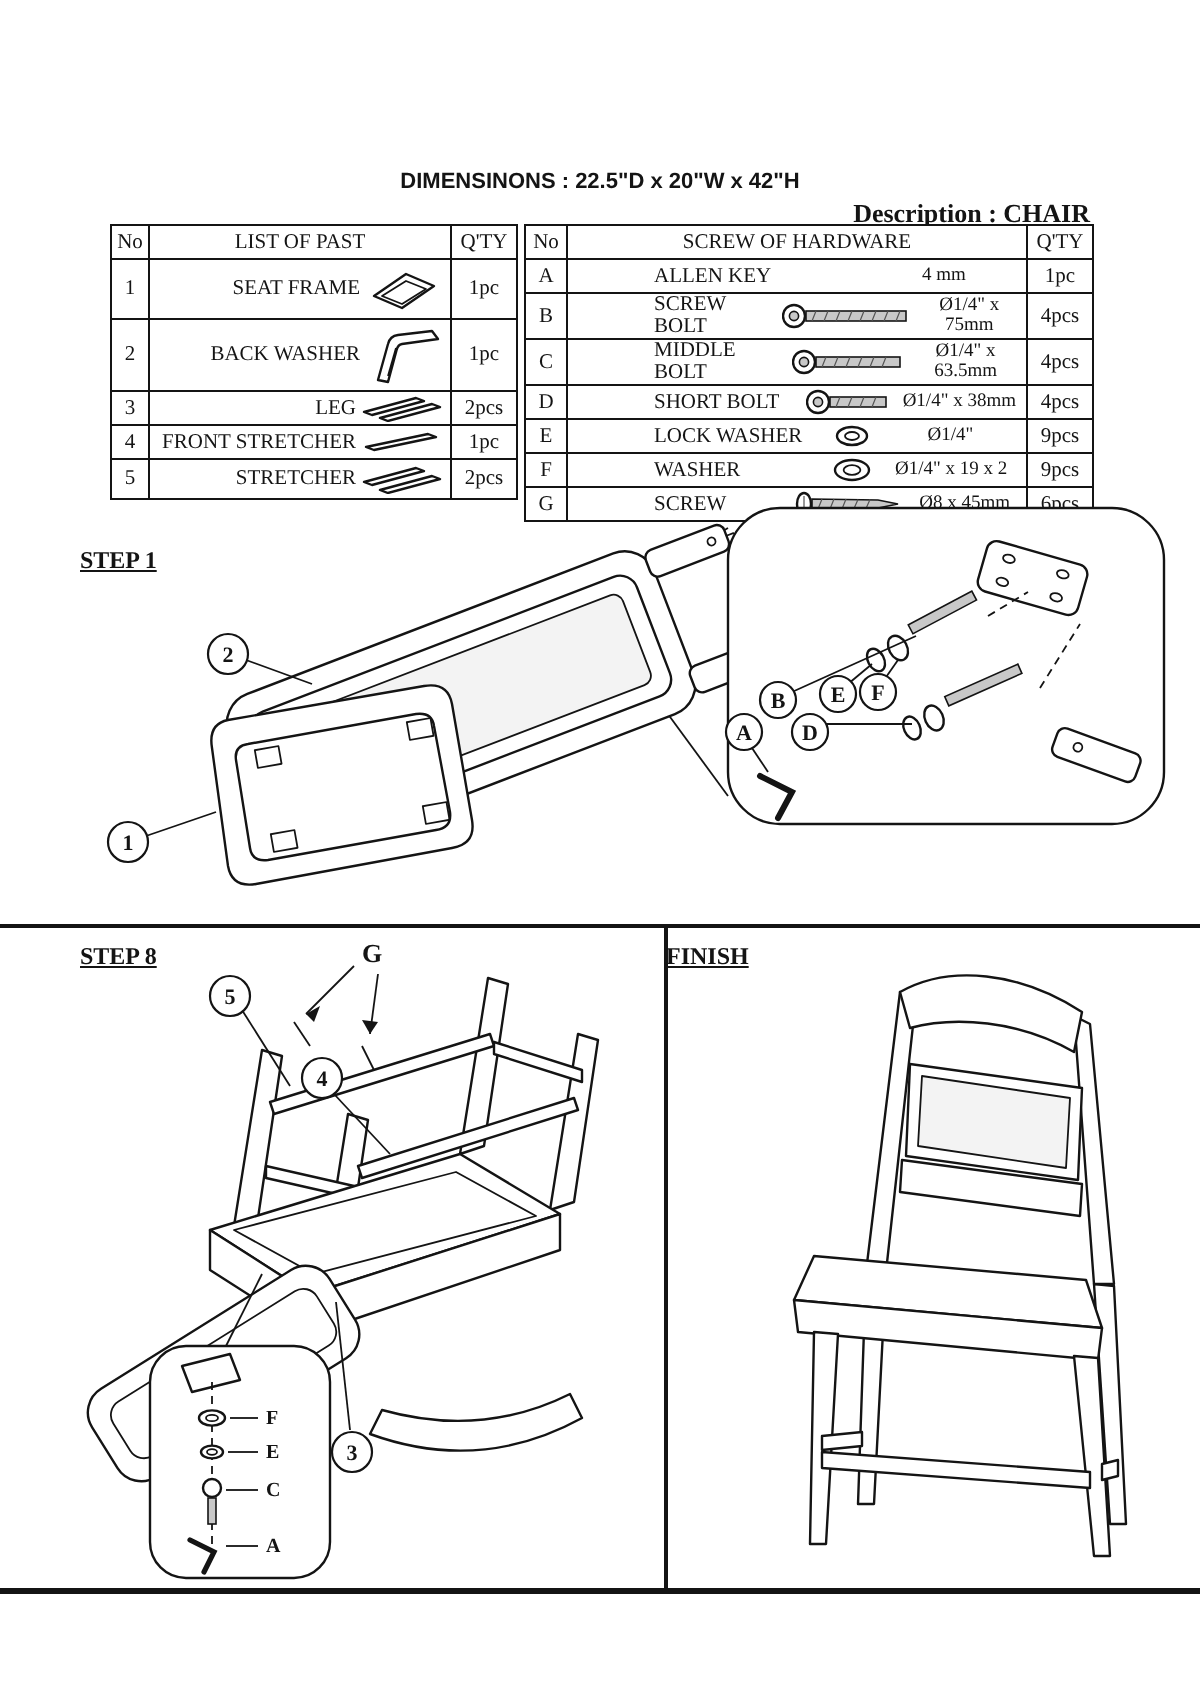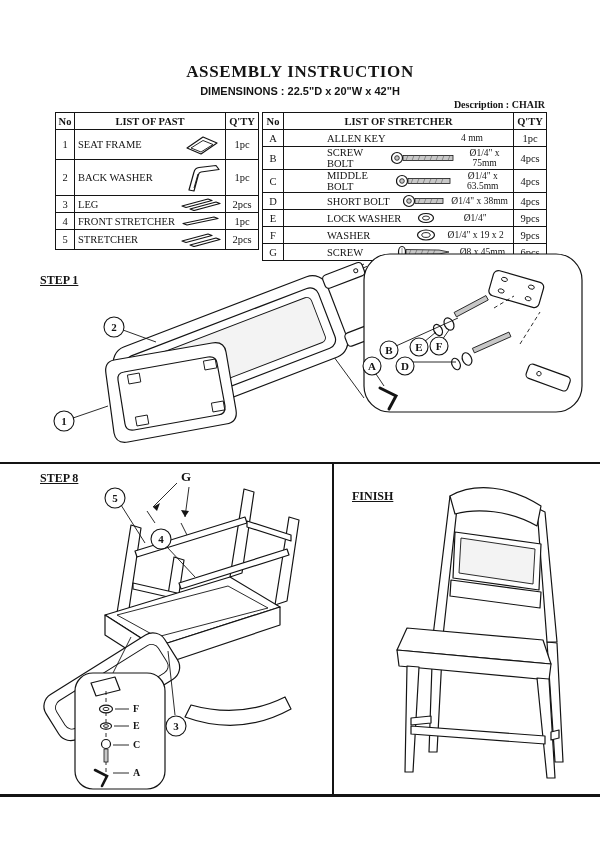--- a/index.html
+++ b/index.html
@@ -8,44 +8,44 @@
     width:600px; height:849px; position:relative; overflow:hidden;
     font-family:"Liberation Serif", serif; color:#141414;
   }
   .page { position:absolute; inset:0; background:#fff; }
 
   
   .title { position:absolute; top:62px; left:0; width:100%; text-align:center;
            font-size:17px; font-weight:bold; letter-spacing:.6px; }
   .dims  { position:absolute; top:85px; left:0; width:100%; text-align:center;
            font-size:11px; font-weight:bold; font-family:"Liberation Sans", sans-serif; }
-  .descr { position:absolute; top:99px; right:55px; font-size:10px; font-weight:bold;text-align:center; }
+  .descr { position:absolute; top:99px; right:55px; font-size:13px; font-weight:bold;text-align:center; }
 
   
   .tbl { position:absolute; border-collapse:collapse; background:#fff; table-layout:fixed; }
   .tbl th, .tbl td { border:1px solid #141414; font-size:10.5px; padding:0 3px; vertical-align:middle; }
-  .tbl th { font-weight:bold; text-align:center; padding:1px 2px; font-size:10.5px; }
+  .tbl th { font-weight:normal; text-align:center; padding:1px 2px; font-size:10.5px; }
   .tbl td.c { text-align:center; }
   #parts-table { left:55px; top:112px; width:204px; }
   #hw-table    { left:262px; top:112px; width:285px; }
   .w-no  { width:19px; }
   .w-qty { width:33px; }
   .hw-no { width:21px; }
   .desc-flex { display:flex; align-items:center; justify-content:space-between; gap:2px; }
-  .p-name { flex:1; text-align:left; }
+  .p-name { flex:1; text-align:right; }
   .p-icon { display:flex; align-items:center; justify-content:center; }
   .hw-name { width:93px; text-align:left;margin-left:40px; }
   .hw-icon { flex:1; display:flex; align-items:center; justify-content:center; }
   .hw-size { width:76px; text-align:center; font-size:9.5px; }
 
   
   .step-label { position:absolute; font-weight:bold; font-size:12px; text-decoration:underline; }
   #step1-label  { left:40px;  top:273px;text-align:right; }
   #step2-label  { left:40px;  top:471px; }
-  #finish-label { left:352px; top:471px;margin-top:18px; }
+  #finish-label { left:333px; top:471px; }
   .hdiv1 { position:absolute; left:0; top:462px; width:600px; height:1.5px; background:#141414; }
   .vdiv  { position:absolute; left:332px; top:462px; width:1.5px; height:334px; background:#141414; }
   .hdiv2 { position:absolute; left:0; top:794px; width:600px; height:2.5px; background:#141414; }
 
   
   .art { position:absolute; }
   #step1-art  { left:28px;  top:250px; width:560px; height:212px; }
   #step2-art  { left:35px;  top:465px; width:295px; height:330px; }
   #finish-art { left:345px; top:480px; width:245px; height:310px; }
 
@@ -59,21 +59,20 @@
   .co-text  { font:bold 11px "Liberation Serif", serif; fill:#141414; text-anchor:middle; }
   .g-text   { font:bold 13px "Liberation Serif", serif; fill:#141414; }
   .lbl-text { font:bold 10px "Liberation Serif", serif; fill:#141414; }
   .hatch { stroke:#555; stroke-width:0.6; }
 </style>
 </head>
 <body>
 
 <div class="page">
 
-  <div class="title">ASSEMBLY INSTRUCTION</div>
   <div class="dims">DIMENSINONS : 22.5"D x 20"W x 42"H</div>
   <div class="descr">Description : CHAIR</div>
 
   <table class="tbl" id="parts-table">
     <tbody>
         <tr style="height:17px;">
       <th class="w-no">No</th>
       <th>LIST OF PAST</th>
       <th class="w-qty">Q'TY</th>
     </tr>
@@ -151,21 +150,21 @@
           </td>
       <td class="c">2pcs</td>
     </tr>
   </tbody>
     </table>
 
   <table class="tbl" id="hw-table">
     <tbody>
         <tr style="height:17px;">
       <th class="hw-no">No</th>
-      <th>LIST OF STRETCHER</th>
+      <th>SCREW OF HARDWARE</th>
       <th class="w-qty">Q'TY</th>
     </tr>
     <tr style="height:17px;">
       <td class="c">A</td>
       <td>
             <div class="desc-flex">
         <span class="hw-name">ALLEN KEY</span>
         <span class="hw-icon"></span>
         <span class="hw-size">4 mm</span>
             </div>

